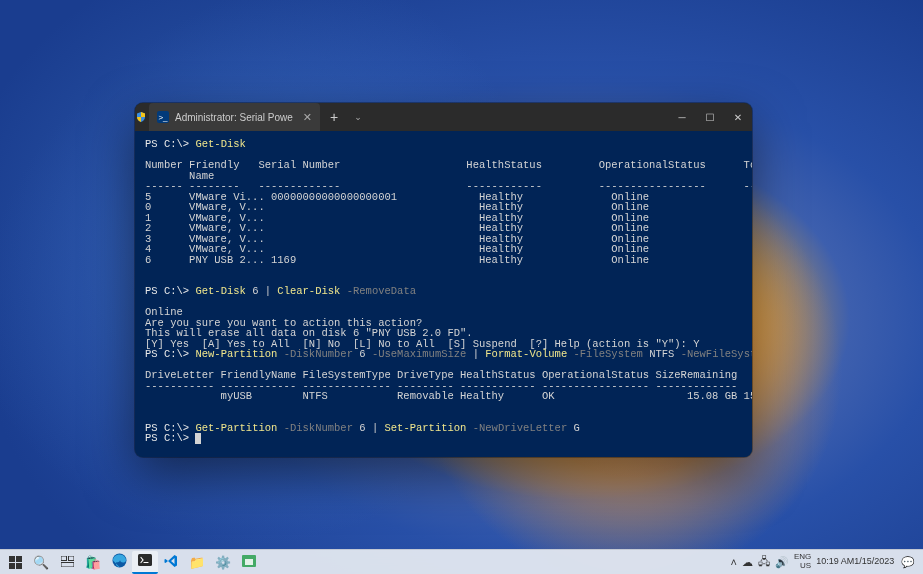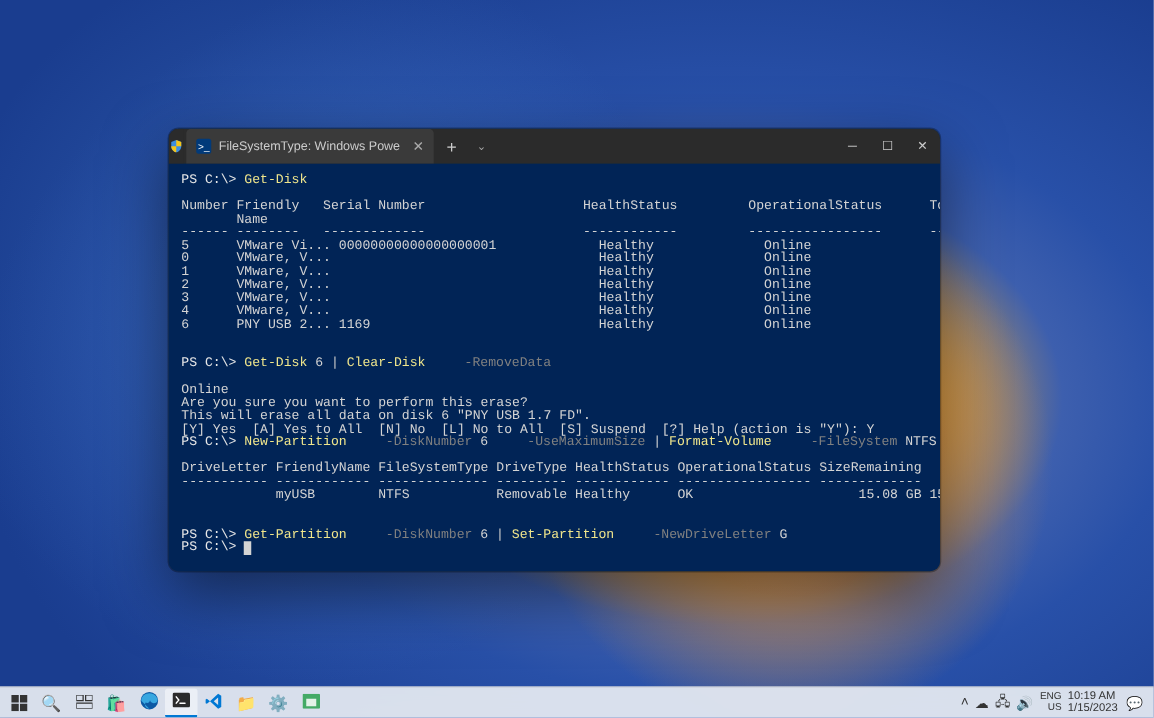--- a/index.html
+++ b/index.html
@@ -61,21 +61,21 @@
 }
 .terminal-body pre {
   font-family: Consolas, 'Courier New', monospace;
   font-size: 10.5px;
   line-height: 1.0;
   color: #d4d4d4;
   white-space: pre;
 }
 .ps-prompt { color: #e8e8e8; }
 .ps-cmd { color: #f0e68c; }
-.ps-param { color: #808080; margin-left: 25px; }
+.ps-param { color: #808080; }
 .ps-pipe { color: #ccc; }
 .cursor {
   display: inline-block; width: 6px; height: 11px;
   background: #d4d4d4; vertical-align: text-bottom;
 }
 .taskbar {
   position: absolute; bottom: 0; left: 0; right: 0;
   height: 25px;
   background: rgba(227,232,240,0.95);
   backdrop-filter: blur(10px);
@@ -90,21 +90,21 @@
   font-size: 13px;
 }
 .tb-active { border-bottom: 2px solid #0078d4; background: rgba(255,255,255,0.5);}
 .tb-spacer { flex: 1; }
 .tray {
   display: flex; align-items: center; gap: 5px;
   padding: 0 6px;
   font-size: 10px; color: #333;
 }
 .tray-icon { font-size: 11px; cursor: pointer; }
-.clock { display: flex; flex-direction: column; align-items: flex-start; font-size: 9px; line-height: 1.1; cursor: pointer; padding-right: 2px; }
+.clock { display: flex; flex-direction: row; align-items: flex-end; font-size: 9px; line-height: 1.1; cursor: pointer; padding-right: 2px; }
 .lang { display: flex; flex-direction: column; align-items: flex-end; font-size: 8px; line-height: 1.1; cursor: pointer; }
 .start-ico { display: inline-block; }
 .start-ico svg { display: block; }
 </style>
 </head>
 <body>
 
 <div class="bloom bloom3"></div>
 <div class="bloom bloom1"></div>
 <div class="bloom bloom2"></div>
@@ -115,21 +115,21 @@
       <span class="shield-ico">
         <svg width="10" height="10" viewBox="0 0 10 10">
             <path d="M5 0 L9 1.5 V5 C9 7.5 7 9.5 5 10 C3 9.5 1 7.5 1 5 V1.5 Z" fill="#3a8de0"></path>
             <path d="M5 0 L9 1.5 V5 L5 5 Z" fill="#f5c518"></path>
             <path d="M5 5 L5 10 C3 9.5 1 7.5 1 5 Z" fill="#f5c518"></path>
           </svg>
       </span>
     </div>
     <div class="tab">
       <span class="tab-icon">&gt;_</span>
-      <span>FileSystemType: Windows Powe</span>
+      <span>Administrator: Serial Powe</span>
       <span class="tab-close">✕</span>
     </div>
     <span class="newtab">+</span>
     <span class="chevron">⌄</span>
     <div class="titlebar-spacer"></div>
     <div class="win-controls">
       <div class="win-btn">─</div>
       <div class="win-btn">☐</div>
       <div class="win-btn close">✕</div>
     </div>
@@ -145,22 +145,22 @@
 <span>1      VMware, V...                                  Healthy              Online                      20 GB MBR</span>
 <span>2      VMware, V...                                  Healthy              Online                      20 GB GPT</span>
 <span>3      VMware, V...                                  Healthy              Online                      20 GB GPT</span>
 <span>4      VMware, V...                                  Healthy              Online                      60 GB GPT</span>
 <span>6      PNY USB 2... 1169                             Healthy              Online                   15.12 GB GPT</span>
 
 
 <span class="ps-prompt">PS C:\&gt; </span><span class="ps-cmd">Get-Disk</span><span> 6 </span><span class="ps-pipe">| </span><span class="ps-cmd">Clear-Disk</span><span class="ps-param"> -RemoveData</span>
 
 <span>Online</span>
-<span>Are you sure you want to perform this erase?</span>
-<span>This will erase all data on disk 6 "PNY USB 1.7 FD".</span>
+<span>Are you sure you want to action this action?</span>
+<span>This will erase all data on disk 6 "PNY USB 2.0 FD".</span>
 <span>[Y] Yes  [A] Yes to All  [N] No  [L] No to All  [S] Suspend  [?] Help (action is "Y"): Y</span>
 <span class="ps-prompt">PS C:\&gt; </span><span class="ps-cmd">New-Partition</span><span class="ps-param"> -DiskNumber</span><span> 6 </span><span class="ps-param">-UseMaximumSize</span><span> | </span><span class="ps-cmd">Format-Volume</span><span class="ps-param"> -FileSystem</span><span> NTFS </span><span class="ps-param">-NewFileSystemLabel</span>
 
 <span>DriveLetter FriendlyName FileSystemType DriveType HealthStatus OperationalStatus SizeRemaining     Size</span>
 <span>----------- ------------ -------------- --------- ------------ ----------------- -------------     ----</span>
 <span>            myUSB        NTFS           Removable Healthy      OK                     15.08 GB 15.12 GB</span>
 
 
 <span class="ps-prompt">PS C:\&gt; </span><span class="ps-cmd">Get-Partition</span><span class="ps-param"> -DiskNumber</span><span> 6 </span><span class="ps-pipe">| </span><span class="ps-cmd">Set-Partition</span><span class="ps-param"> -NewDriveLetter</span><span> G</span>
 <span class="ps-prompt">PS C:\&gt; </span><span class="cursor"></span></pre>

